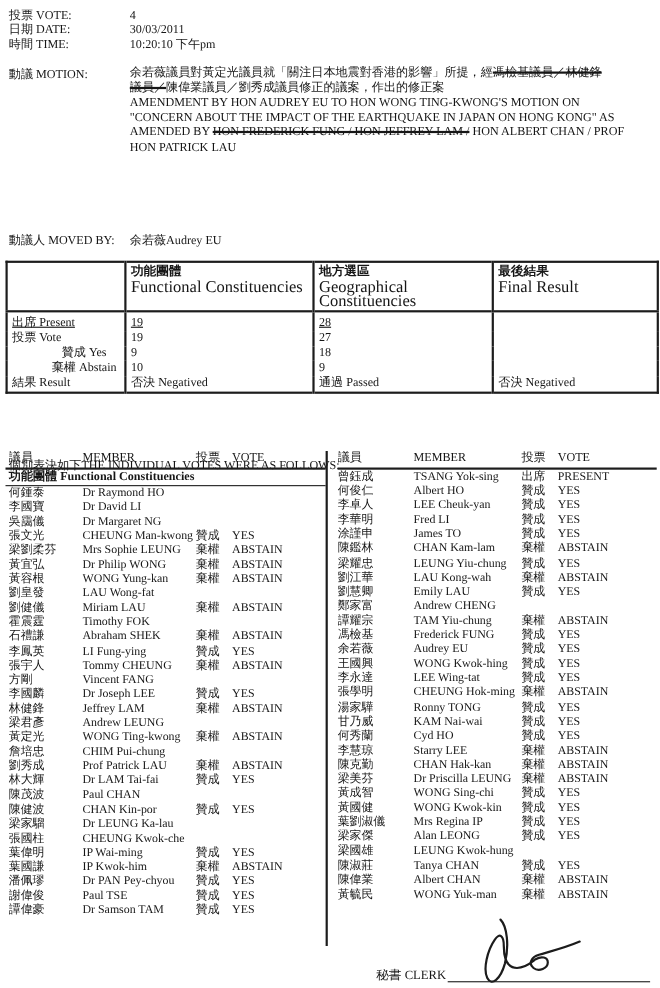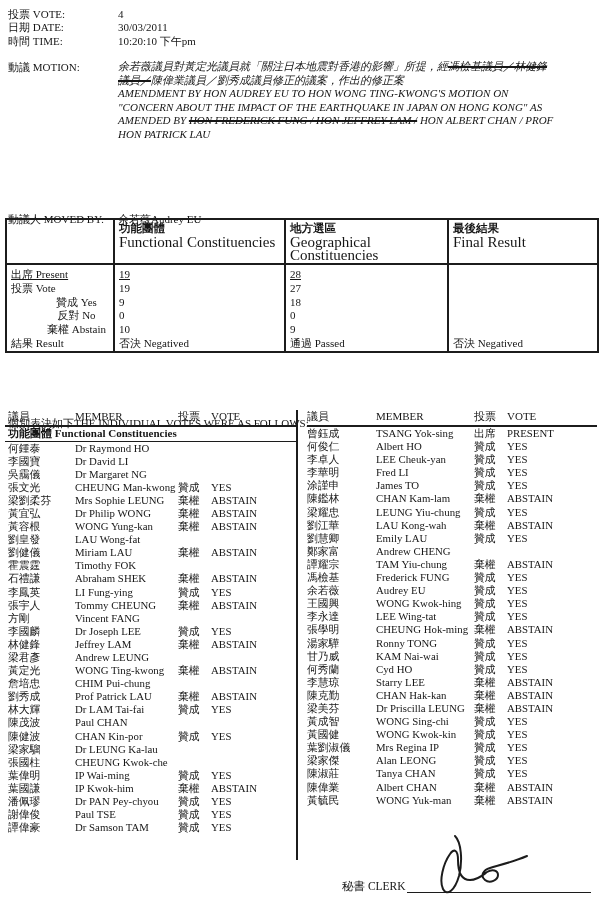--- a/index.html
+++ b/index.html
@@ -7,27 +7,27 @@
   .page {
     position:relative; width:600px; height:898px; background:#fff;
     color:#161616; font-family:"Liberation Serif","DejaVu Serif",serif;
     font-size:11px; overflow:hidden;
   }
   .lbl { display:inline-block; width:110px; vertical-align:top; }
   .row { line-height:13.3px; white-space:nowrap; }
 
   .top-info { position:absolute; top:8px; left:8px; right:4px; }
   .motion-row { position:absolute; top:60px; left:8px; right:4px; display:flex; }
-  .motion-text { flex:1;font-style:italic; }
+  .motion-text { flex:1; }
   .m-line { line-height:13.5px; white-space:nowrap; }
   .struck { text-decoration:line-through; text-decoration-thickness:1.5px; }
 
   .movedby-row { position:absolute; top:174px; left:8px; line-height:13.5px;margin-top:39px; }
 
-  table.summary { position:absolute; top:218px; left:5px; width:592px;
+  table.summary { position:absolute; top:237px; left:5px; width:592px;
     border-collapse:collapse; border:2px solid #1c1c1c; table-layout:fixed; }
   .summary col:nth-child(1){width:108px} .summary col:nth-child(2){width:171px}
   .summary col:nth-child(3){width:163px} .summary col:nth-child(4){width:150px}
   .summary th, .summary td { border-left:2px solid #1c1c1c; text-align:left;
     vertical-align:top; font-weight:normal; padding:0 4px; }
   .summary th:first-child, .summary td:first-child { border-left:none; }
   .summary thead tr { border-bottom:2px solid #1c1c1c; }
   .summary thead th { height:45px; padding-top:2px; }
   .h-zh { font-weight:bold; font-size:11.5px; line-height:13.5px; }
   .h-en { font-size:15px; line-height:13px; }
@@ -134,26 +134,20 @@
           <td>27</td>
           <td></td>
         </tr>
         <tr>
           <td class="indent">贊成 Yes</td>
           <td>9</td>
           <td>18</td>
           <td></td>
         </tr>
         <tr>
-          <td class="indent">反對 No</td>
-          <td>0</td>
-          <td>0</td>
-          <td></td>
-        </tr>
-        <tr>
           <td class="indent">棄權 Abstain</td>
           <td>10</td>
           <td>9</td>
           <td></td>
         </tr>
         <tr>
           <td>結果 Result</td>
           <td>否決 Negatived</td>
           <td>通過 Passed</td>
           <td>否決 Negatived</td>
@@ -512,20 +506,26 @@
           <span class="c-votezh">贊成</span>
           <span class="c-voteen">YES</span>
         </div>
         <div class="iv-row">
           <span class="c-name">梁家傑</span>
           <span class="c-member">Alan LEONG</span>
           <span class="c-votezh">贊成</span>
           <span class="c-voteen">YES</span>
         </div>
         <div class="iv-row">
+          <span class="c-name">梁國雄</span>
+          <span class="c-member">LEUNG Kwok-hung</span>
+          <span class="c-votezh"></span>
+          <span class="c-voteen"></span>
+        </div>
+        <div class="iv-row">
           <span class="c-name">陳淑莊</span>
           <span class="c-member">Tanya CHAN</span>
           <span class="c-votezh">贊成</span>
           <span class="c-voteen">YES</span>
         </div>
         <div class="iv-row">
           <span class="c-name">陳偉業</span>
           <span class="c-member">Albert CHAN</span>
           <span class="c-votezh">棄權</span>
           <span class="c-voteen">ABSTAIN</span>

